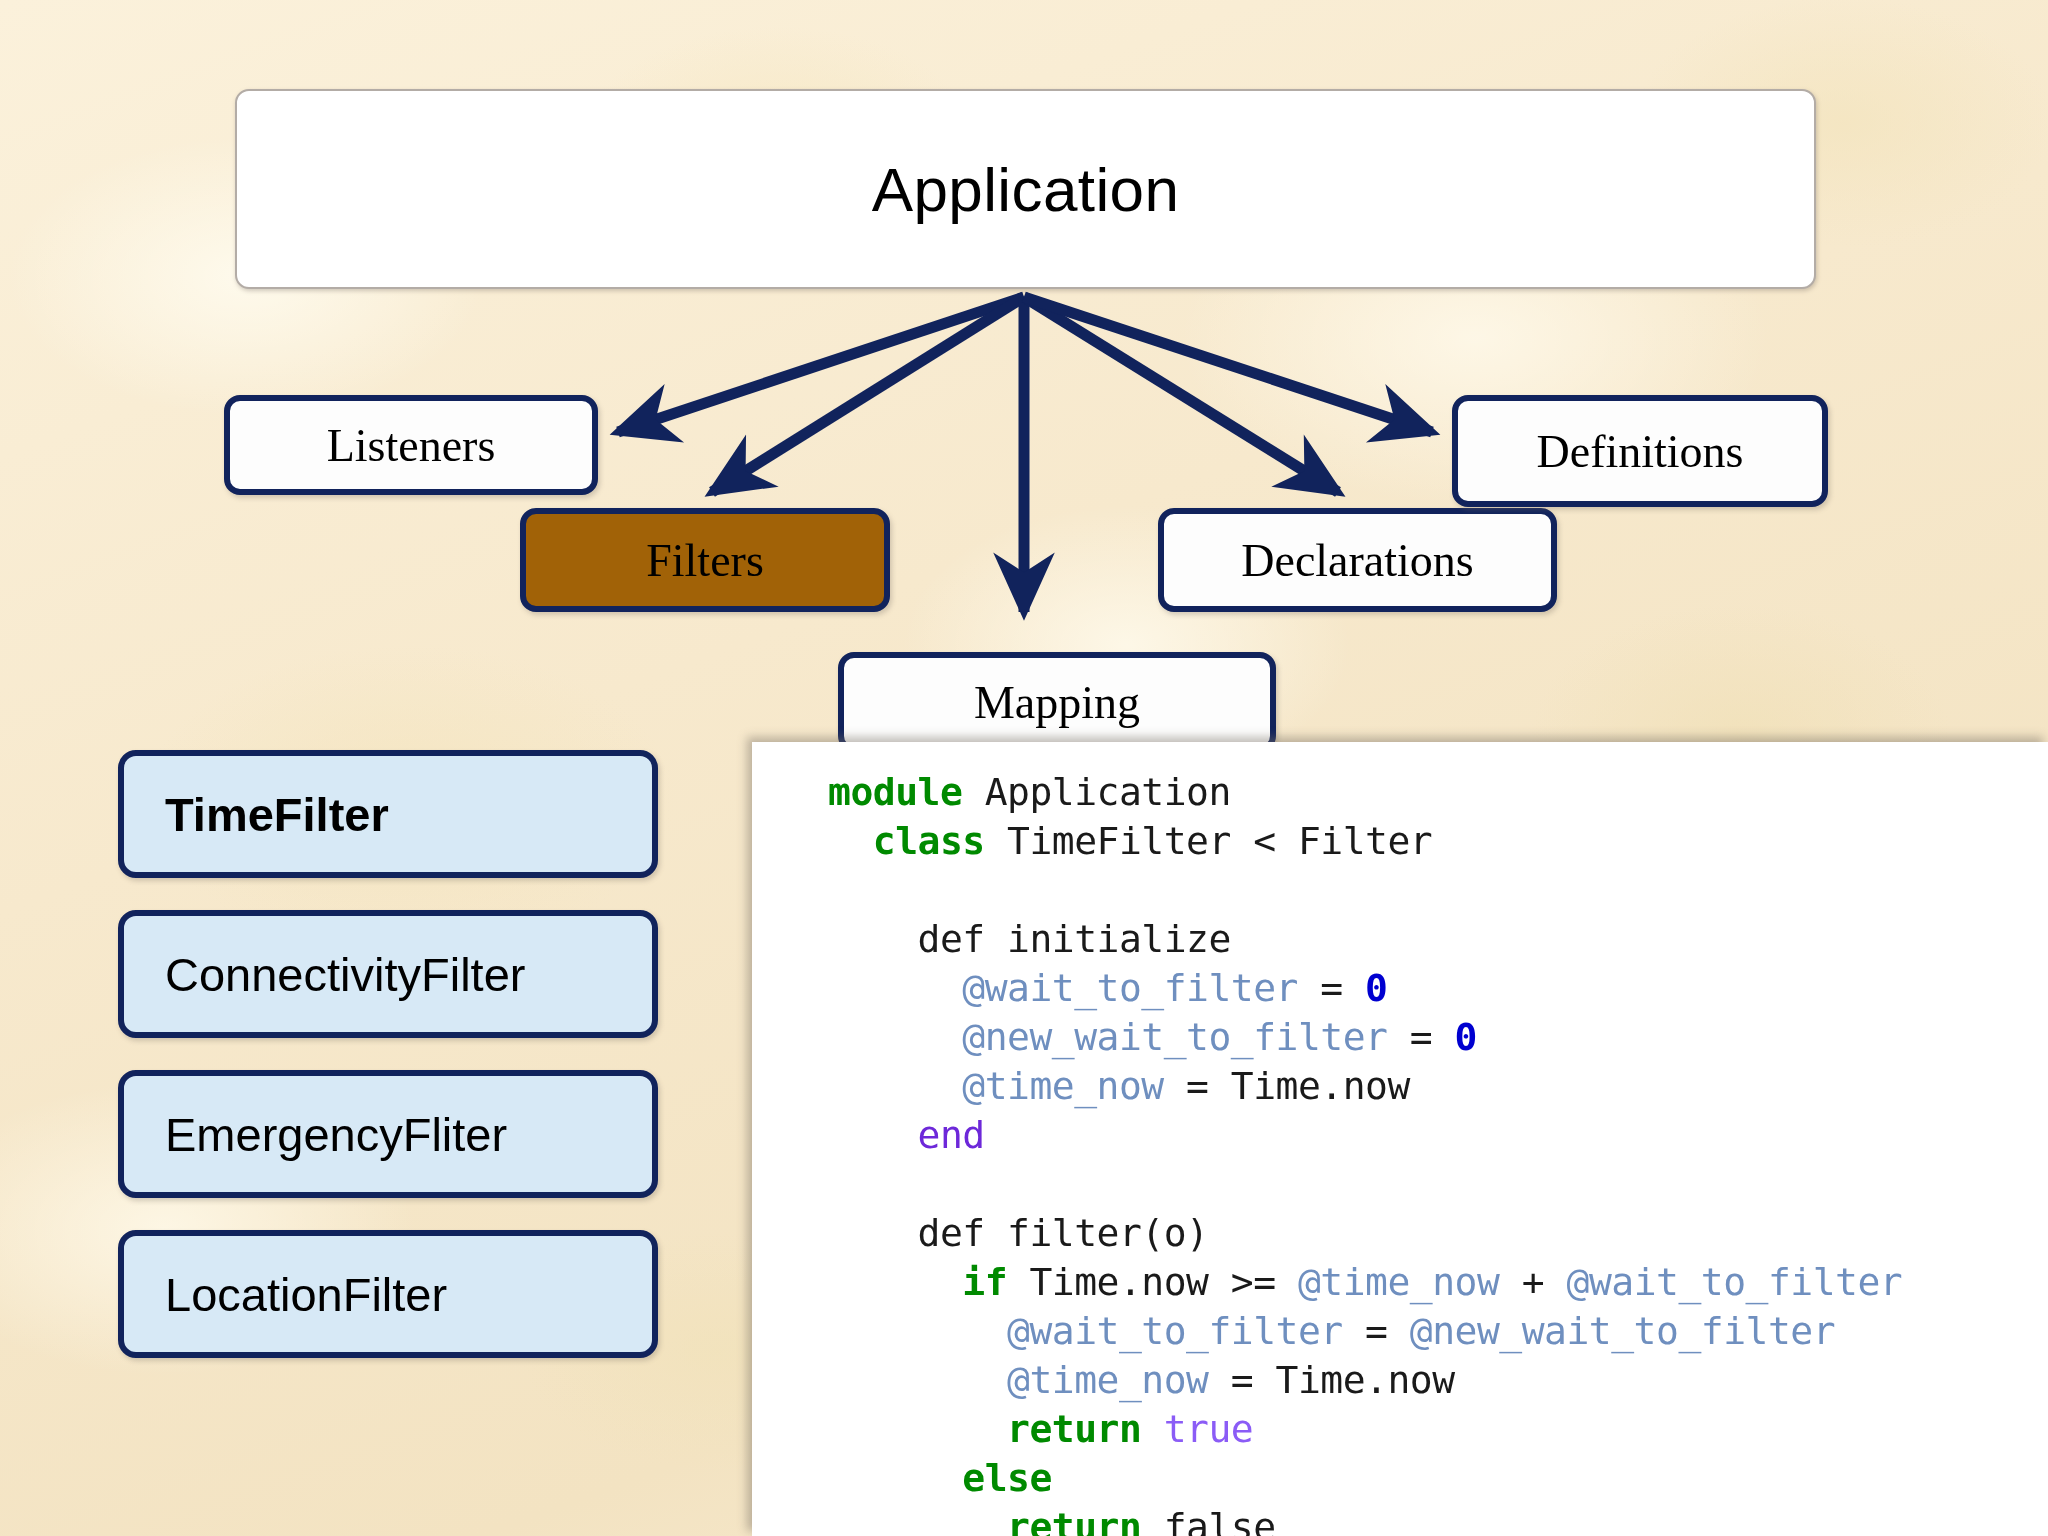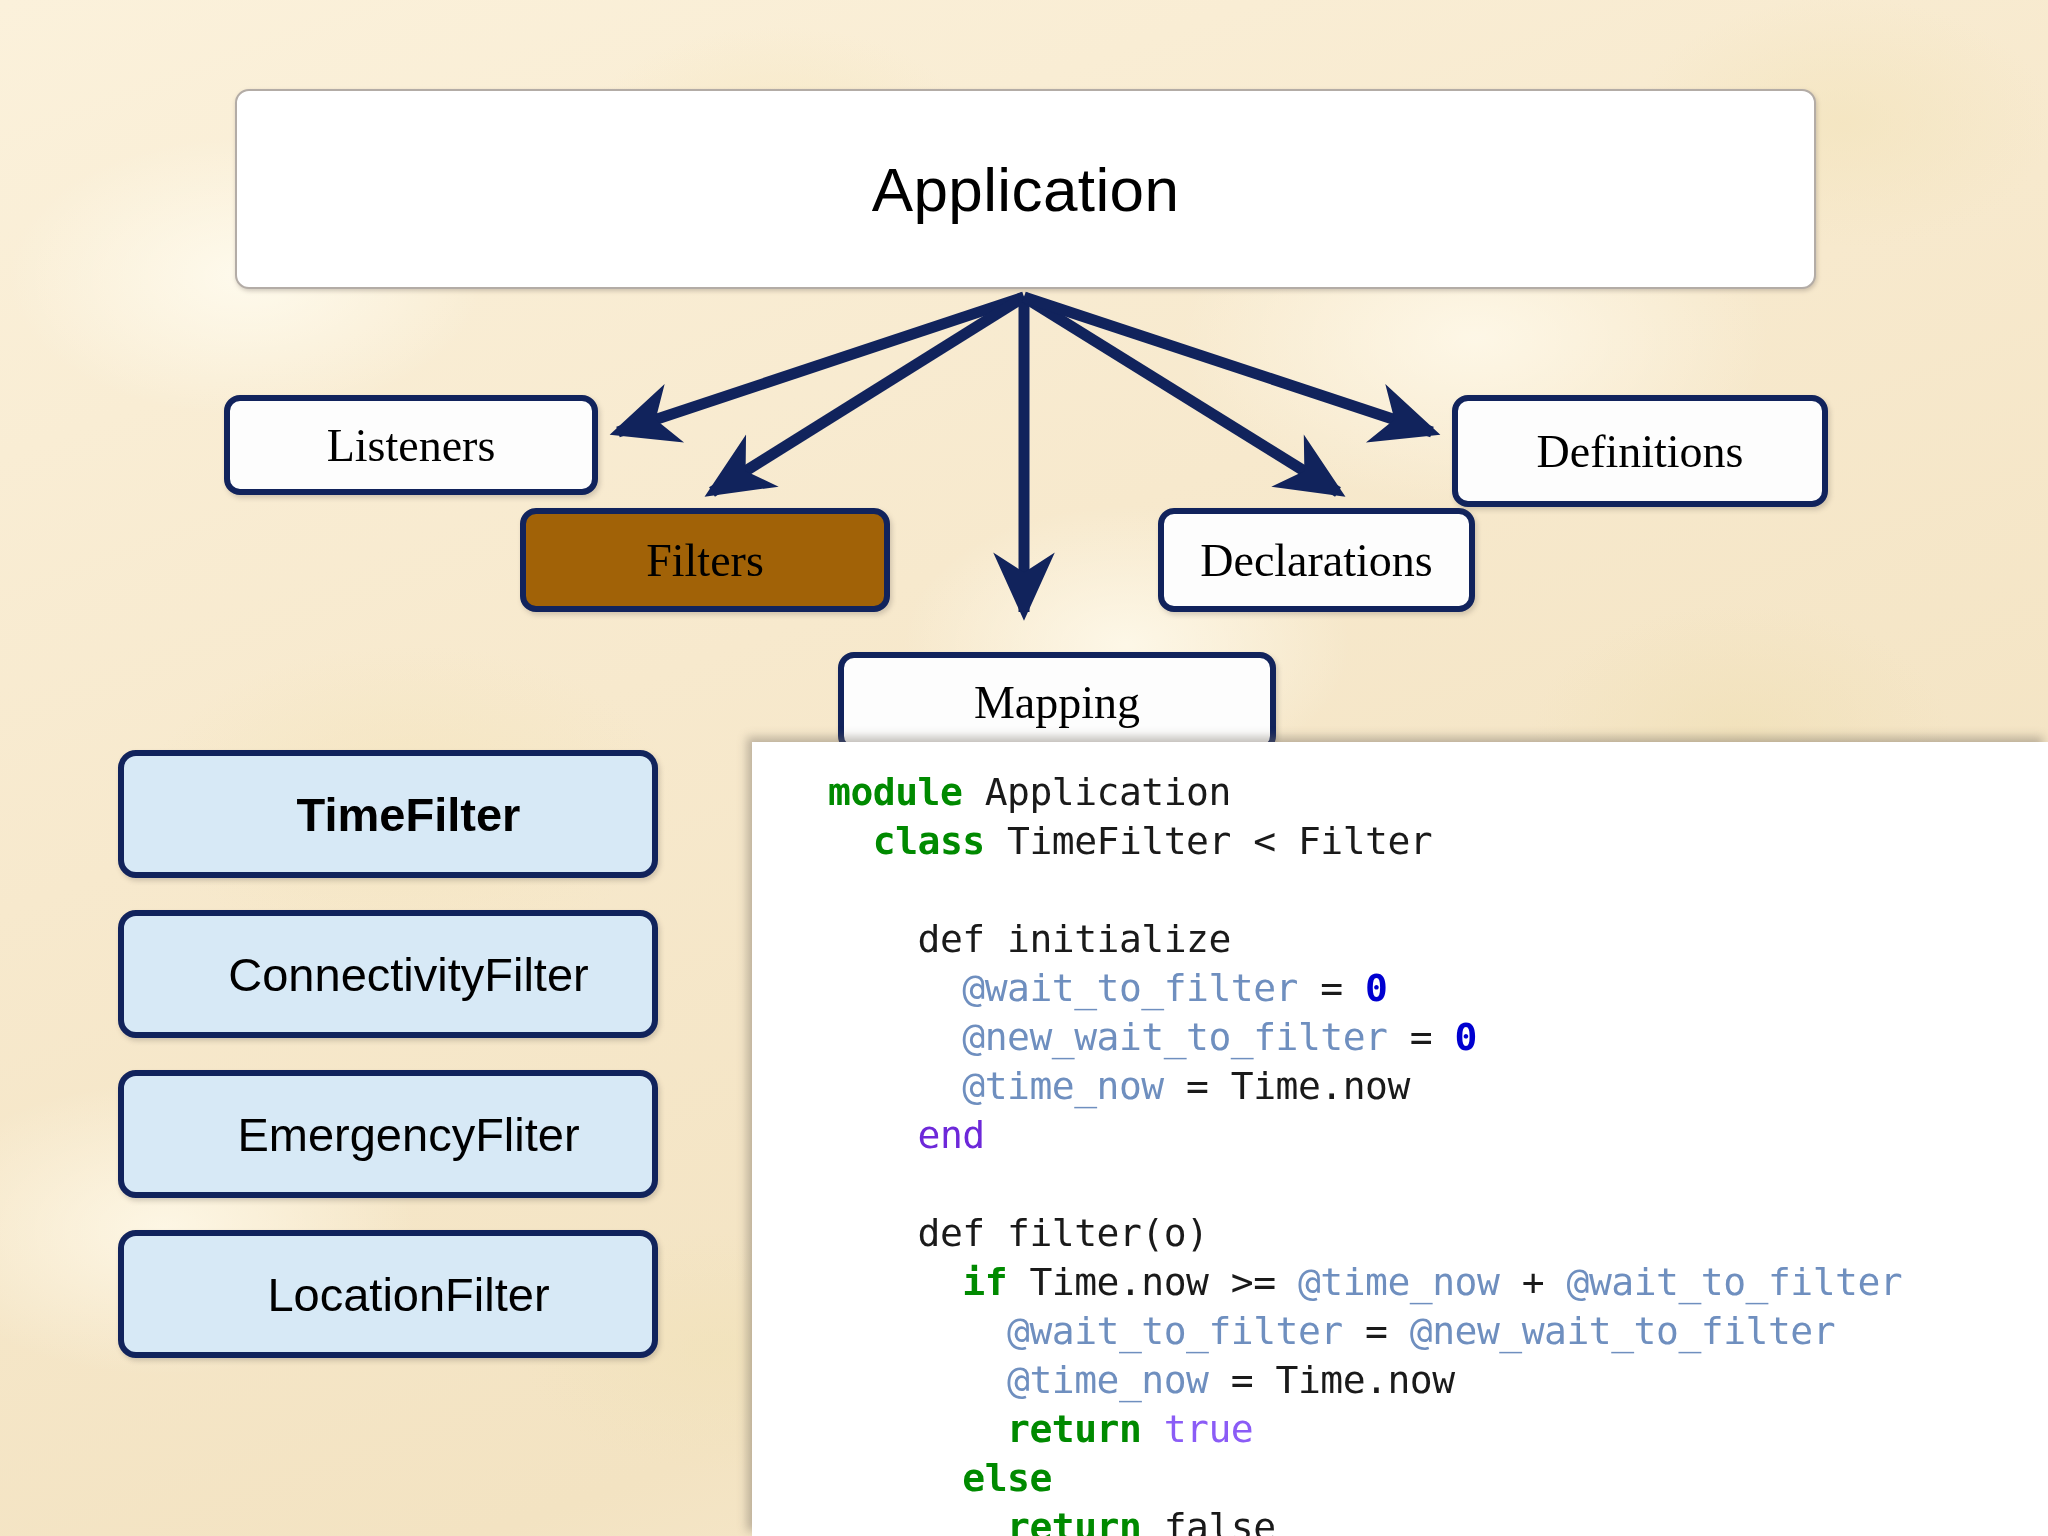--- a/index.html
+++ b/index.html
@@ -60,41 +60,40 @@
     font-size: 46px;
     color: #000000;
     font-family: Liberation Serif, serif;
   }
   .node.white { background: #fdfdfd; }
   .node.blue  { background: #a16207; }
 
   .n-listeners    { left: 224px;  top: 395px; width: 374px;  height: 100px; }
   .n-filters      { left: 520px;  top: 508px; width: 370px;  height: 104px; }
   .n-mapping      { left: 838px;  top: 652px; width: 438px;  height: 100px; }
-  .n-declarations { left: 1158px; top: 508px; width: 317px;  height: 104px; }
+  .n-declarations { left: 1158px; top: 508px; width: 399px;  height: 104px; }
   .n-definitions  { left: 1452px; top: 395px; width: 376px;  height: 112px; }
 
   
   .filter-list {
     position: absolute;
     left: 118px; top: 750px;
     width: 540px;
   }
   .filter-item {
     position: relative;
     width: 540px;
     height: 128px;
     margin-bottom: 32px;
     background: #d7e9f6;
     border: 6px solid #11235c;
     border-radius: 18px;
     box-sizing: border-box;
     display: flex;
     align-items: center;
-    justify-content: center;
     box-shadow: 2px 3px 5px rgba(120,110,100,0.30);
     font-size: 47px;
     color: #000000;
     padding-left: 41px;
   }
   .filter-item.bold { font-weight: bold; }
 
   
   .code-panel {
     position: absolute;

